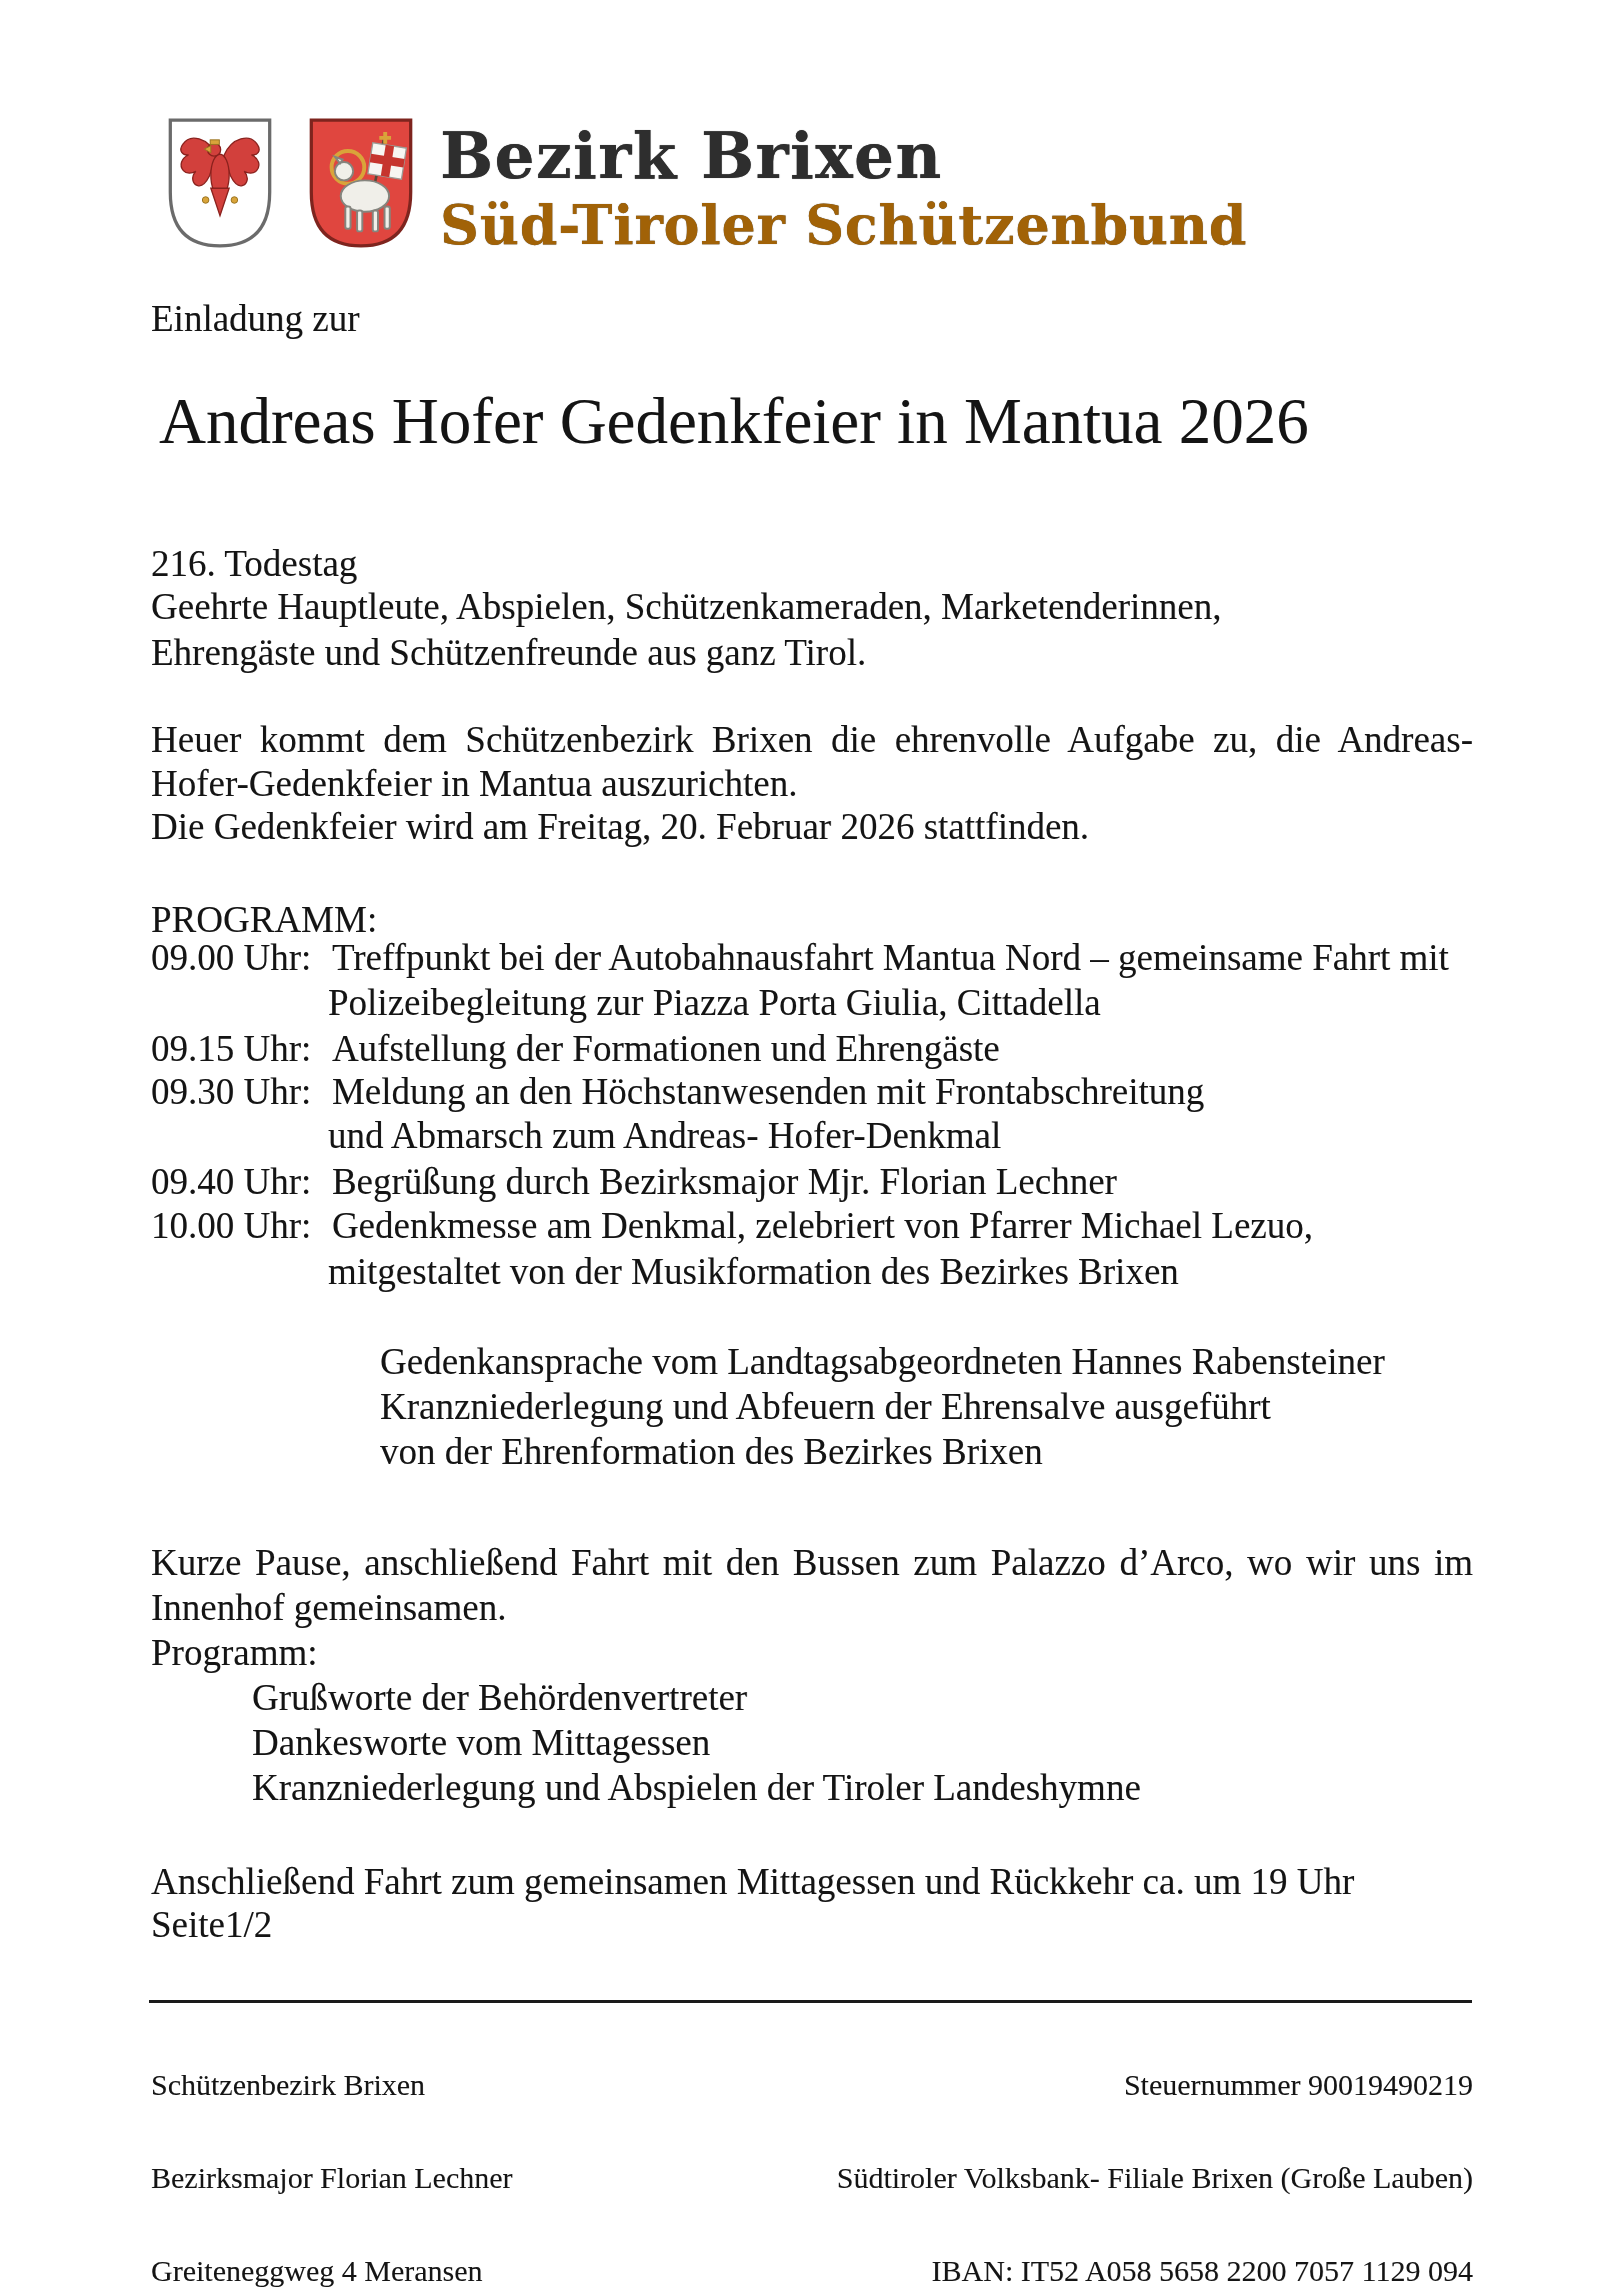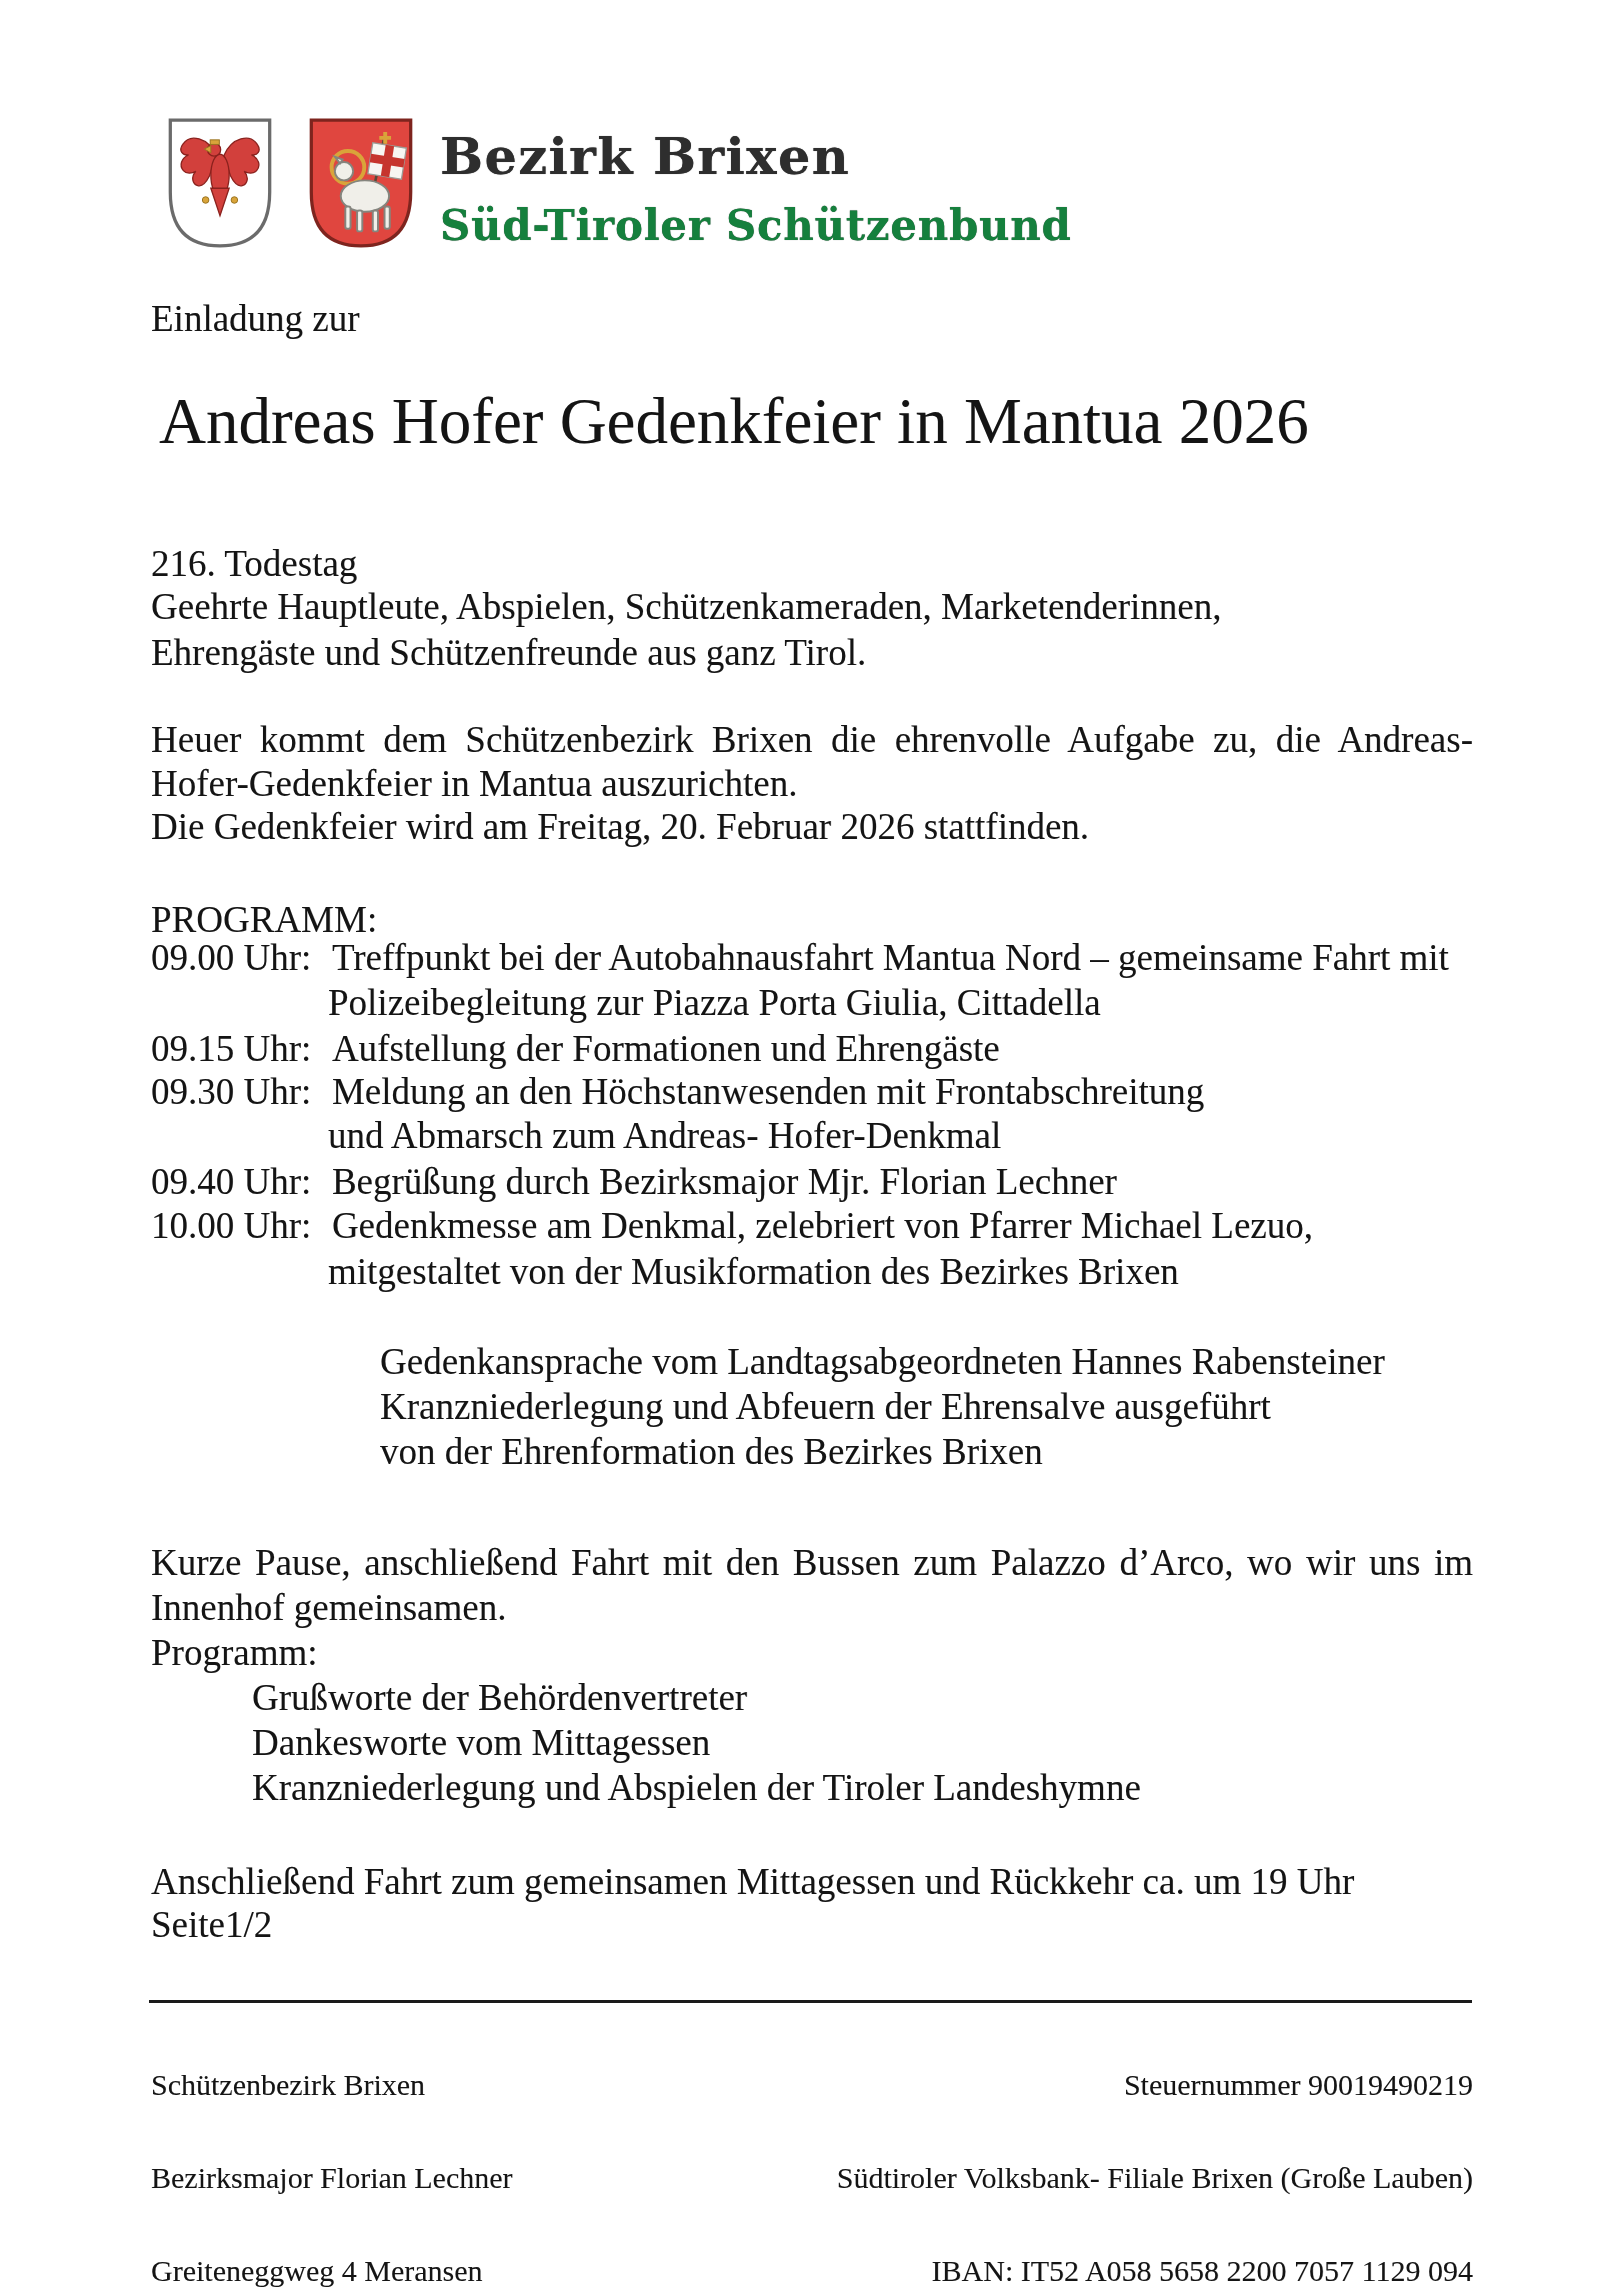--- a/index.html
+++ b/index.html
@@ -14,25 +14,25 @@
   .txt{margin-left:7.9px;}
   .cont1{padding-left:177px;}
   .cont2{padding-left:229px;}
   .item{padding-left:101px;}
   .title{position:absolute;left:159px;top:383px;width:1374px;font-size:65px;line-height:76px;white-space:pre;}
   .anniv{text-align:left;padding-right:133px;}
   .bold{font-weight:normal;}
   .crest{position:absolute;top:115px;width:110px;height:136px;}
   .crest-left{left:165px;}
   .crest-right{left:306px;}
-  .org-name{position:absolute;left:440px;top:124px;width:916px;font-size:51px;line-height:65px;
+  .org-name{position:absolute;left:440px;top:124px;width:916px;font-size:63px;line-height:65px;
     font-family:"DejaVu Serif",serif;font-weight:bold;color:#2e2e2e;letter-spacing:1.3px;
     text-shadow:0 0 0.7px #4a4a4a;}
-  .org-sub{position:absolute;left:440px;top:196px;width:916px;font-size:42px;line-height:59px;
-    font-family:"DejaVu Serif",serif;font-weight:bold;color:#15803d;letter-spacing:0.7px;
+  .org-sub{position:absolute;left:440px;top:196px;width:916px;font-size:54px;line-height:59px;
+    font-family:"DejaVu Serif",serif;font-weight:bold;color:#a16207;letter-spacing:0.7px;
     text-shadow:0 0 0.7px #4a4a4a;}
   .rule{position:absolute;left:149px;top:2000px;width:1323px;height:3.3px;background:#1a1a1a;}
   .footer{position:absolute;left:151px;top:2007px;width:1322px;display:flex;justify-content:space-between;
     font-size:30px;line-height:31px;}
   .footer .col-right{text-align:right;}
   .footer div{white-space:pre;}
 </style>
 </head>
 <body>
 

